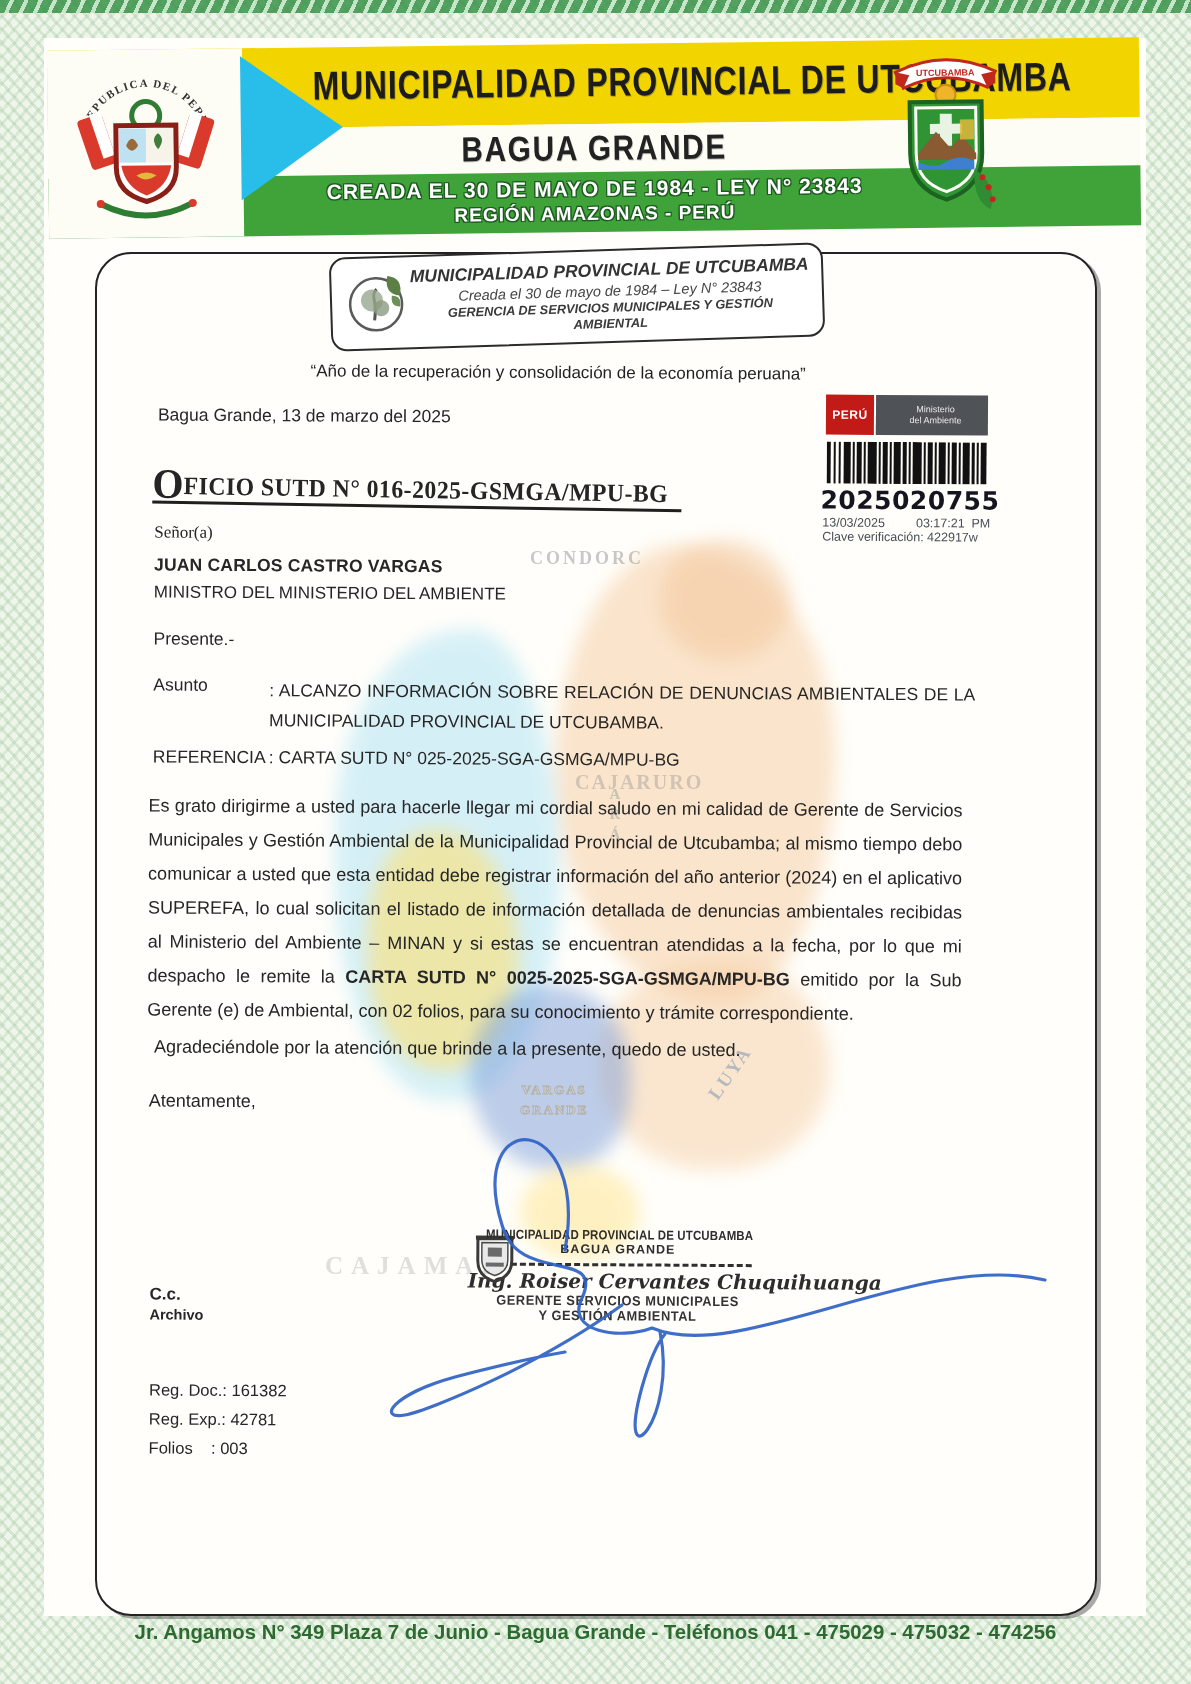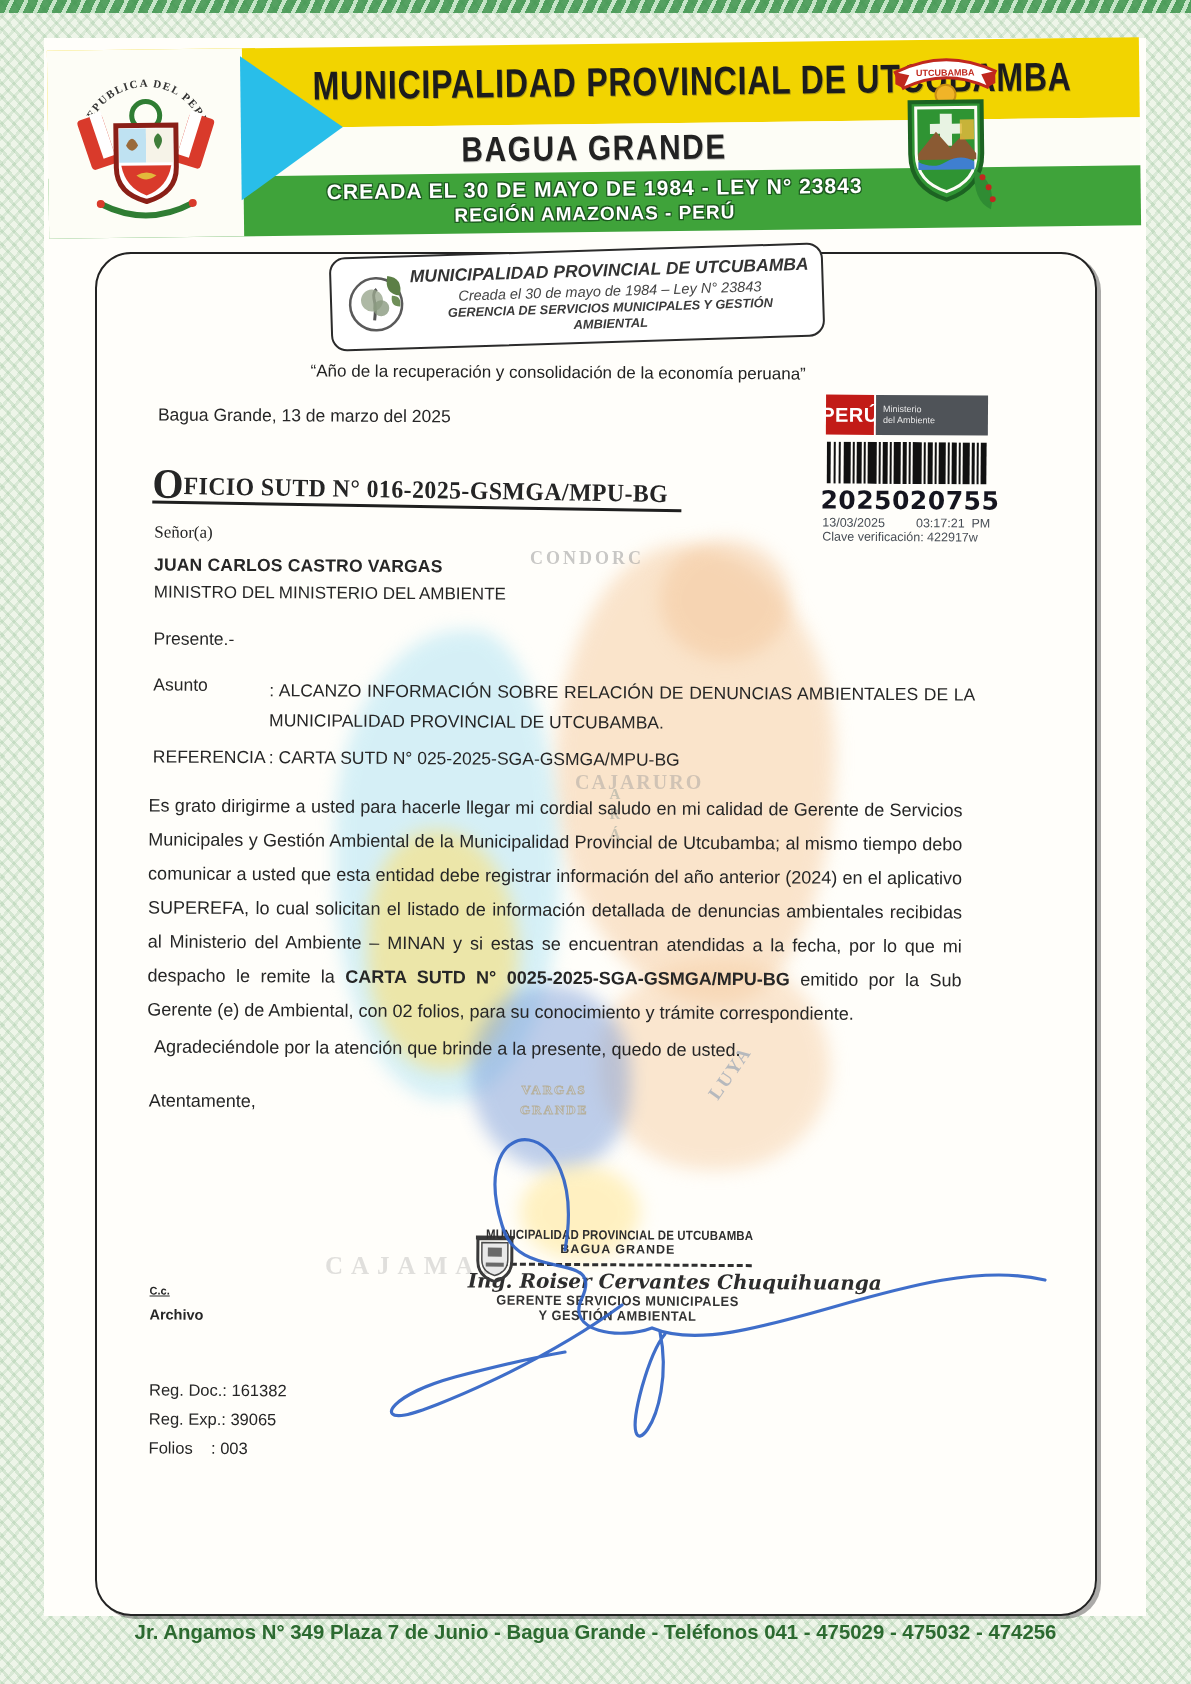--- a/index.html
+++ b/index.html
@@ -71,21 +71,21 @@
 
   
   .letter{position:absolute;inset:0;z-index:5;transform:rotate(0.35deg);transform-origin:400px 900px;color:#262626;}
   .abs{position:absolute;}
   .motto{left:150px;top:362px;width:810px;text-align:center;font-size:17px;color:#222;}
   .dateline{left:155px;top:406px;font-size:17.5px;}
 
   .minam{left:818px;top:392px;width:172px;text-align:center;}
   .minam-brand{display:flex;height:40px;width:162px;margin:0 auto;}
   .minam-red{width:48px;display:flex;align-items:center;justify-content:center;
-    color:#fff;font-weight:bold;font-size:20px;letter-spacing:.5px;border-right:2px solid #fff;}
+    color:#fff;font-weight:bold;font-size:12px;letter-spacing:.5px;border-right:2px solid #fff;}
   .minam-gray{flex:1;display:flex;flex-direction:column;justify-content:center;align-items:flex-start;
     padding-left:7px;color:#e8e8e8;font-size:9px;line-height:1.25;text-align:left;}
   .minam-bar{margin:7px auto 2px;display:block;}
   .minam-num{font-family:"DejaVu Sans",sans-serif;font-weight:bold;font-size:25px;color:#15151f;letter-spacing:.5px;}
   .minam-meta{display:flex;justify-content:space-between;font-size:12.5px;color:#474d55;padding:1px 2px 0;white-space:pre;}
   .minam-clave{font-size:12.5px;color:#474d55;text-align:left;padding-left:2px;}
 
   .doc-title{left:150px;top:476px;transform:rotate(0.6deg);}
   .doc-title-inner{display:inline-block;border-bottom:3.5px solid #1f1f1f;padding:0 14px 1px 0;
     font-family:"Liberation Serif","DejaVu Serif",serif;font-weight:bold;color:#252525;
@@ -110,21 +110,21 @@
   .sig-block{left:470px;top:1226px;width:300px;text-align:center;}
   .sig-shield{position:absolute;left:6px;top:6px;}
   .sig-org{font-size:13px;font-weight:bold;color:#2e2e2e;transform:scaleX(.88);letter-spacing:.2px;white-space:nowrap;}
   .sig-city{font-size:12.5px;font-weight:bold;color:#2e2e2e;letter-spacing:1px;}
   .sig-dash{width:268px;margin:7px auto 3px;border-top:3.5px dashed #2f2f2f;}
   .sig-name{font-family:"DejaVu Serif","Liberation Serif",serif;font-style:italic;font-weight:bold;
     font-size:20px;color:#2d2d2d;white-space:nowrap;}
   .sig-role{font-size:13.5px;font-weight:bold;letter-spacing:.6px;color:#333;transform:scaleX(.95);}
   .sig-svg{position:absolute;left:360px;top:1100px;z-index:6;pointer-events:none;}
 
-  .cc-label{left:152px;top:1286px;font-size:11px;font-weight:bold;text-decoration:underline;}
+  .cc-label{left:152px;top:1286px;font-size:17px;font-weight:bold;}
   .cc-rec{left:152px;top:1308px;font-size:14.5px;font-weight:bold;}
   .reg1{left:152px;top:1382px;font-size:16.5px;}
   .reg2{left:152px;top:1411px;font-size:16.5px;}
   .reg3{left:152px;top:1440px;font-size:16.5px;white-space:pre;}
 
   
   .footer{position:absolute;left:0;right:0;z-index:3;text-align:center;color:#2c6a30;font-weight:bold;}
   .footer-address{top:1620px;font-size:21px;transform:scaleX(.97);}
   .footer-web{top:1652px;font-size:19.5px;}
 </style>
@@ -235,21 +235,21 @@
   <div class="wm wm-text wm-cajamar">CAJAMAR</div>
   <div class="wm wm-text wm-vert">ARÁ</div>
 
   <div class="letter">
     <div class="abs motto">“Año de la recuperación y consolidación de la economía peruana”</div>
     <div class="abs dateline">Bagua Grande, 13 de marzo del 2025</div>
 
     <div class="abs minam">
       <div class="minam-brand">
         <div class="minam-red" style="background:#c21b17;">PERÚ</div>
-        <div class="minam-gray" style="background:#4f5358;">
+        <div class="minam-gray" style="background:#4f5358;align-items:center;">
           <span>Ministerio</span>
           <span>del Ambiente</span>
         </div>
       </div>
       <svg class="minam-bar" width="160" height="42" viewBox="0 0 160 42">
         <g fill="#111">
           <rect x="0" y="0" width="4" height="42"></rect>
             <rect x="7" y="0" width="2" height="42"></rect>
           <rect x="12" y="0" width="2" height="42"></rect>
             <rect x="17" y="0" width="7" height="42"></rect>
@@ -325,21 +325,21 @@
       <div class="sig-city">BAGUA GRANDE</div>
       <div class="sig-dash"></div>
       <div class="sig-name">Ing. Roiser Cervantes Chuquihuanga</div>
       <div class="sig-role">GERENTE SERVICIOS MUNICIPALES</div>
       <div class="sig-role">Y GESTIÓN AMBIENTAL</div>
     </div>
 
     <div class="abs cc-label">C.c.</div>
     <div class="abs cc-rec">Archivo</div>
     <div class="abs reg1">Reg. Doc.: 161382</div>
-    <div class="abs reg2">Reg. Exp.: 39065</div>
+    <div class="abs reg2">Reg. Exp.: 42781</div>
     <div class="abs reg3">Folios    : 003</div>
   </div>
 
   <svg class="sig-svg" width="700" height="360" viewBox="0 0 700 360">
     <g fill="none" stroke="#2f62c5" stroke-width="3.2" stroke-linecap="round" opacity=".92">
       <path d="M205,150 C230,10 105,5 142,125 C158,185 245,148 222,198 C205,232 260,240 292,228 C380,265 560,150 685,180"></path>
       <path d="M262,205 C180,265 70,310 45,315 C18,320 30,295 95,277 C130,268 170,258 205,252"></path>
       <path d="M300,232 C318,320 255,385 282,287 C292,252 300,240 305,234"></path>
     </g>
   </svg>

